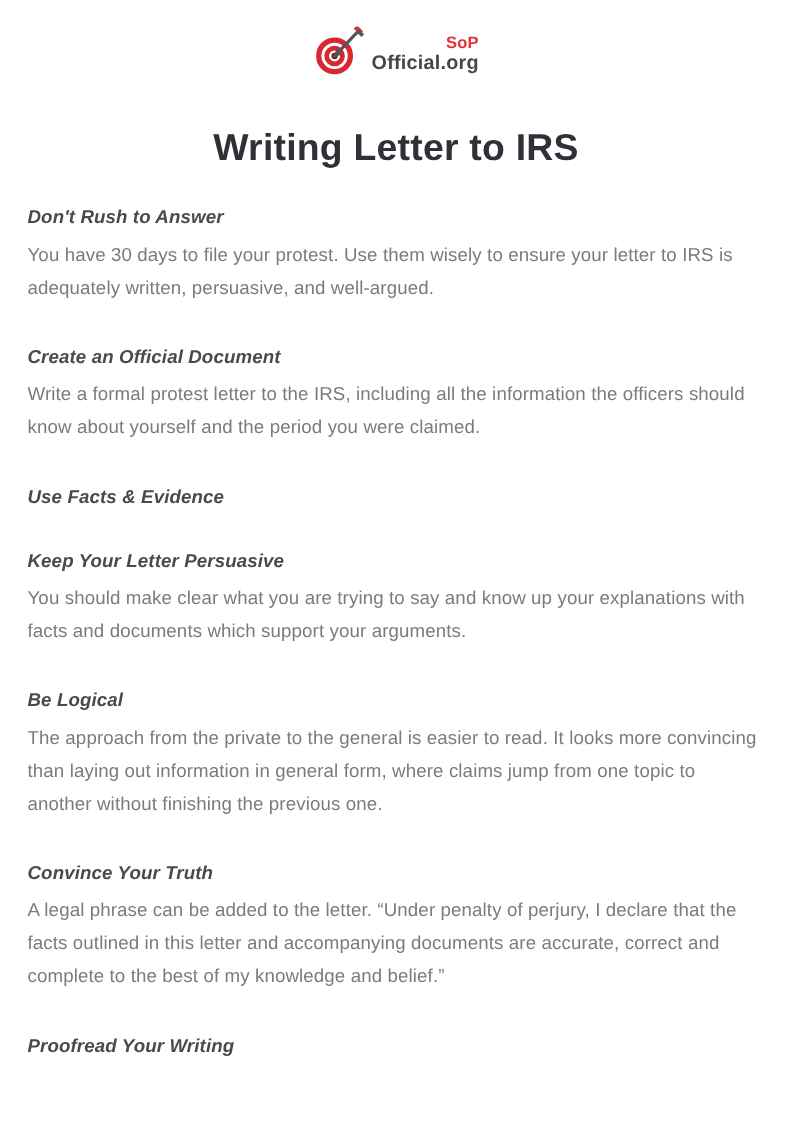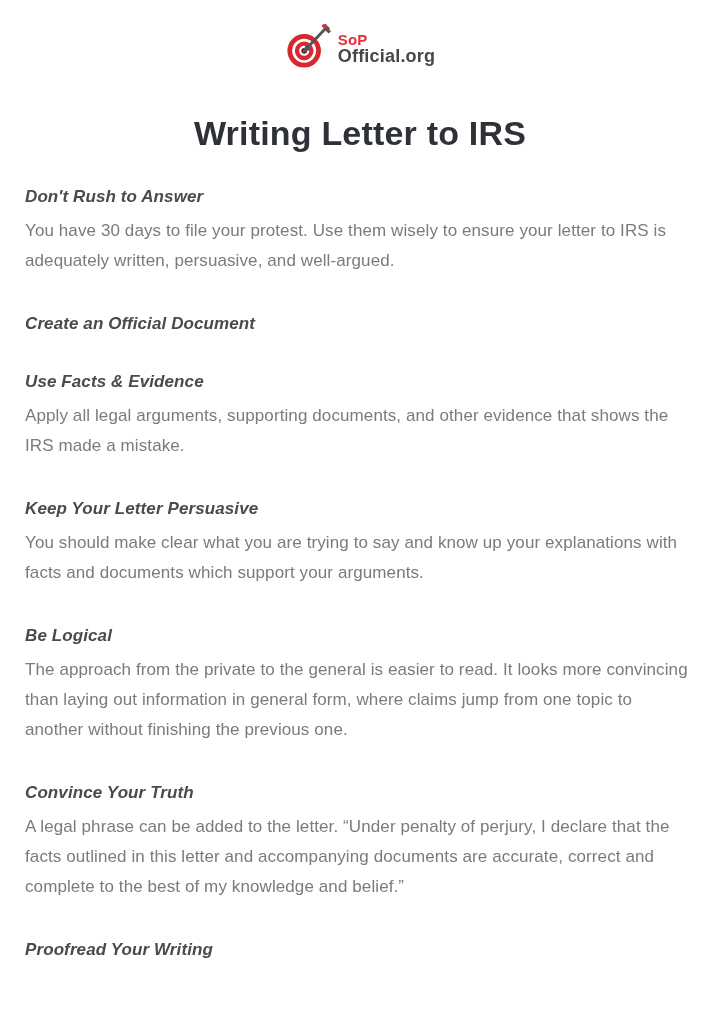--- a/index.html
+++ b/index.html
@@ -14,20 +14,21 @@
   .site-header {
     display: flex;
     justify-content: center;
     padding-top: 24px;
   }
   .logo {
     display: flex;
     align-items: center;
     gap: 7px;
     cursor: pointer;
+    text-align: right;
   }
   .logo-text {
     display: flex;
     flex-direction: column;
     line-height: 1.05;
   }
   .logo-sop {
     color: #e03238;
     font-weight: 700;
     font-size: 15px;
@@ -97,25 +98,25 @@
 
   <main class="content">
 
     <section class="tip-section">
       <h2 class="tip-heading">Don't Rush to Answer</h2>
       <p class="tip-body">You have 30 days to file your protest. Use them wisely to ensure your letter to IRS is adequately written, persuasive, and well-argued.</p>
     </section>
 
     <section class="tip-section">
       <h2 class="tip-heading">Create an Official Document</h2>
+      <p class="tip-body">Write a formal protest letter to the IRS, including all the information the officers should know about yourself and the period you were claimed.</p>
     </section>
 
     <section class="tip-section">
       <h2 class="tip-heading">Use Facts &amp; Evidence</h2>
-      <p class="tip-body">Apply all legal arguments, supporting documents, and other evidence that shows the IRS made a mistake.</p>
     </section>
 
     <section class="tip-section">
       <h2 class="tip-heading">Keep Your Letter Persuasive</h2>
       <p class="tip-body">You should make clear what you are trying to say and know up your explanations with facts and documents which support your arguments.</p>
     </section>
 
     <section class="tip-section">
       <h2 class="tip-heading">Be Logical</h2>
       <p class="tip-body">The approach from the private to the general is easier to read. It looks more convincing than laying out information in general form, where claims jump from one topic to another without finishing the previous one.</p>

